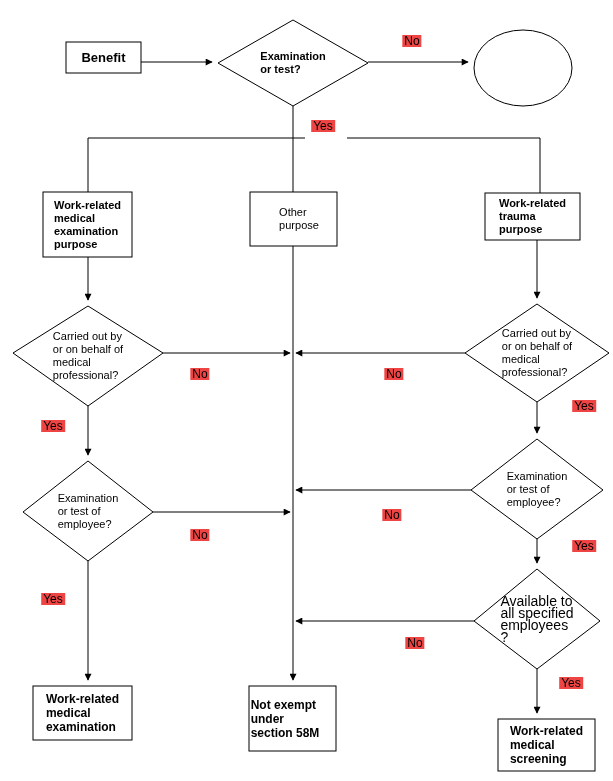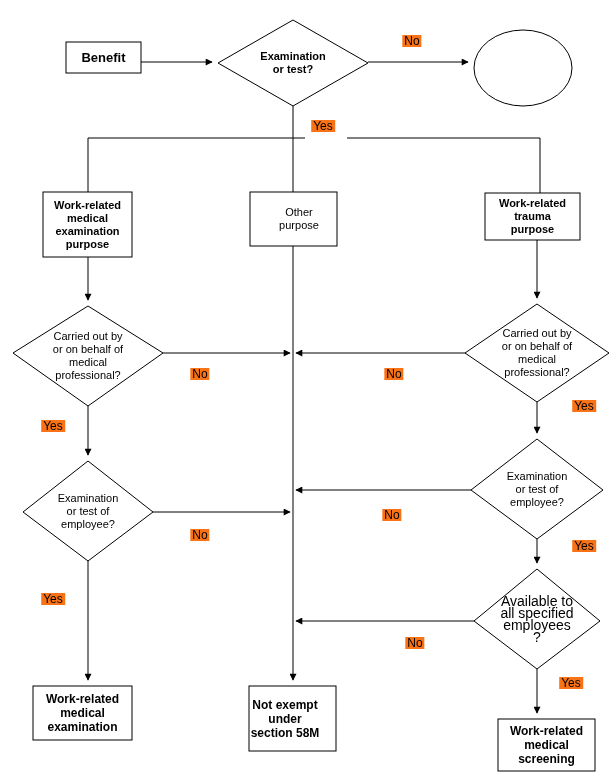--- a/index.html
+++ b/index.html
@@ -1,23 +1,23 @@
 <!DOCTYPE html>
 <html><head>
 <meta charset="utf-8">
 <style>
   html,body{margin:0;padding:0;background:#ffffff;}
   .canvas{position:relative;width:613px;height:781px;background:#ffffff;overflow:hidden;
           font-family:"Liberation Sans",sans-serif;color:#000;}
   .canvas svg{position:absolute;left:0;top:0;}
   .lbl{position:absolute;display:flex;align-items:center;justify-content:center;
-       text-align:center;white-space:pre-line;font-size:11px;line-height:13px;}
+       white-space:pre-line;font-size:11px;line-height:13px;}
   .bold{font-weight:bold;}
   .edge{position:absolute;transform:translate(-50%,-50%);font-size:12px;line-height:12px;
-        white-space:nowrap;background:#f97316;padding:0 2px;}
+        white-space:nowrap;background:#ef4444;padding:0 2px;}
 </style>
 </head>
 <body>
 
 <div class="canvas">
 
   <svg width="613" height="781" viewBox="0 0 613 781">
     <defs>
       <marker id="ah" viewBox="0 0 10 10" refX="9" refY="5" markerWidth="9" markerHeight="7" orient="auto">
         <path d="M0,0 L10,5 L0,10 z" fill="#000"></path>

